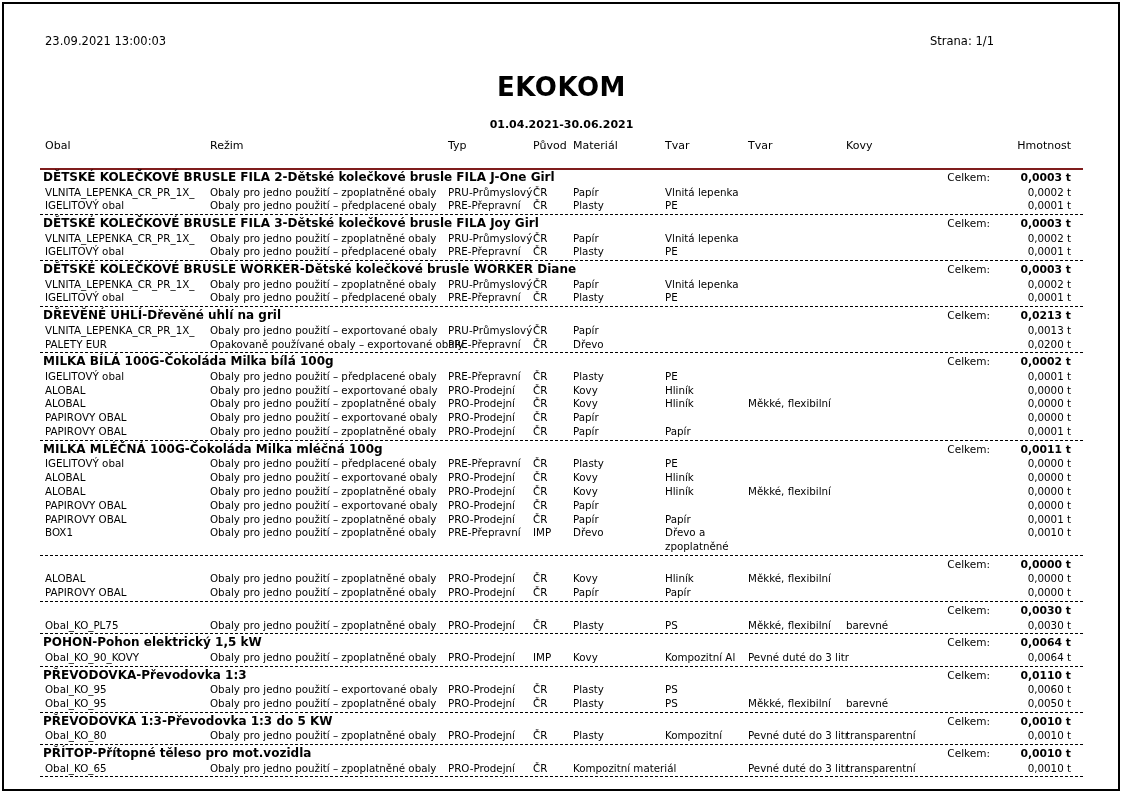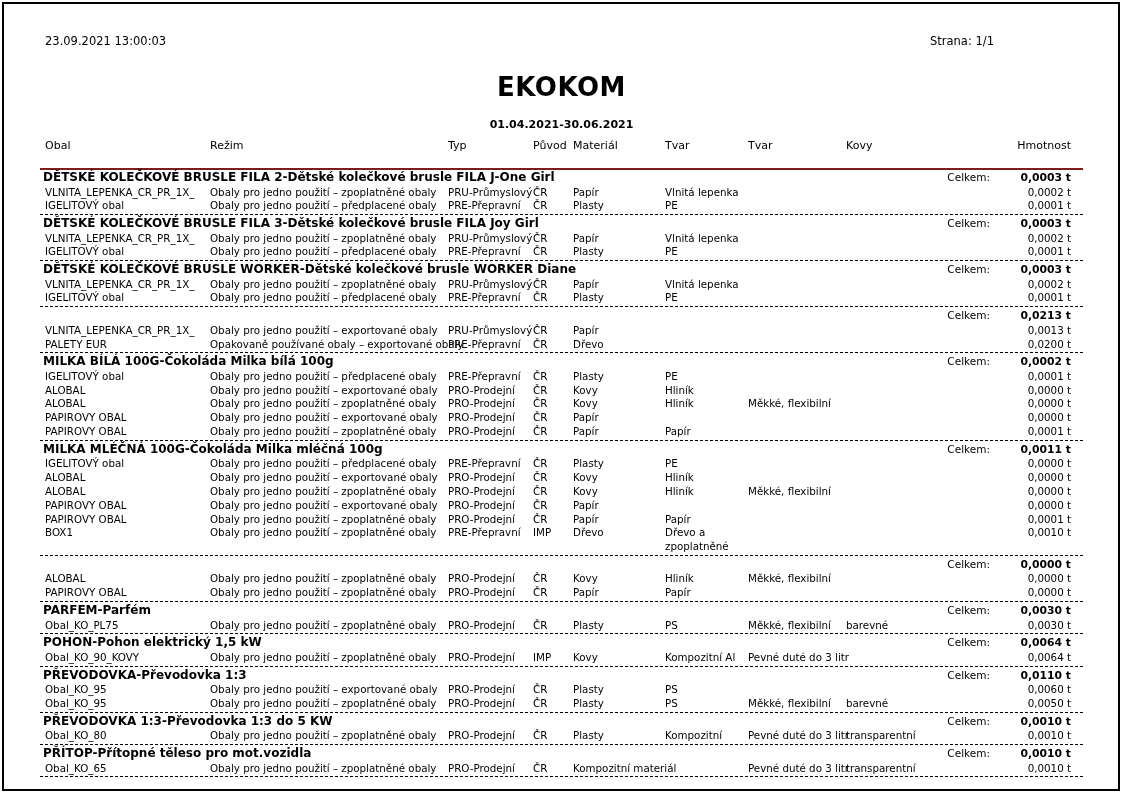--- a/index.html
+++ b/index.html
@@ -138,20 +138,21 @@
           <span class="cell c3" style="grid-column: 4;">ČR</span>
           <span class="cell c4" style="grid-column: 5;">Plasty</span>
           <span class="cell c5" style="grid-column: 6;">PE</span>
           <span class="cell c6" style="grid-column: 7;"></span>
           <span class="cell c7" style="grid-column: 8;"></span>
           <span class="cell value">0,0001 t</span>
         </div>
       </div>
       <div class="group">
         <div class="row title-row">
+          <span class="cell group-title">DŘEVĚNÉ UHLÍ-Dřevěné uhlí na gril</span>
           <span class="cell celkem">Celkem:</span>
           <span class="cell value">0,0213 t</span>
         </div>
         <div class="row data-row">
           <span class="cell c0" style="grid-column: 1;">VLNITA_LEPENKA_CR_PR_1X_</span>
           <span class="cell c1" style="grid-column: 2;">Obaly pro jedno použití – exportované obaly</span>
           <span class="cell c2" style="grid-column: 3;">PRU-Průmyslový</span>
           <span class="cell c3" style="grid-column: 4;">ČR</span>
           <span class="cell c4" style="grid-column: 5;">Papír</span>
           <span class="cell c5" style="grid-column: 6;"></span>
@@ -329,21 +330,20 @@
           <span class="cell c3" style="grid-column: 4;">ČR</span>
           <span class="cell c4" style="grid-column: 5;">Papír</span>
           <span class="cell c5" style="grid-column: 6;">Papír</span>
           <span class="cell c6" style="grid-column: 7;"></span>
           <span class="cell c7" style="grid-column: 8;"></span>
           <span class="cell value">0,0000 t</span>
         </div>
       </div>
       <div class="group">
         <div class="row title-row">
-          <span class="cell group-title">PARFEM-Parfém</span>
           <span class="cell celkem">Celkem:</span>
           <span class="cell value">0,0030 t</span>
         </div>
         <div class="row data-row">
           <span class="cell c0" style="grid-column: 1;">Obal_KO_PL75</span>
           <span class="cell c1" style="grid-column: 2;">Obaly pro jedno použití – zpoplatněné obaly</span>
           <span class="cell c2" style="grid-column: 3;">PRO-Prodejní</span>
           <span class="cell c3" style="grid-column: 4;">ČR</span>
           <span class="cell c4" style="grid-column: 5;">Plasty</span>
           <span class="cell c5" style="grid-column: 6;">PS</span>

